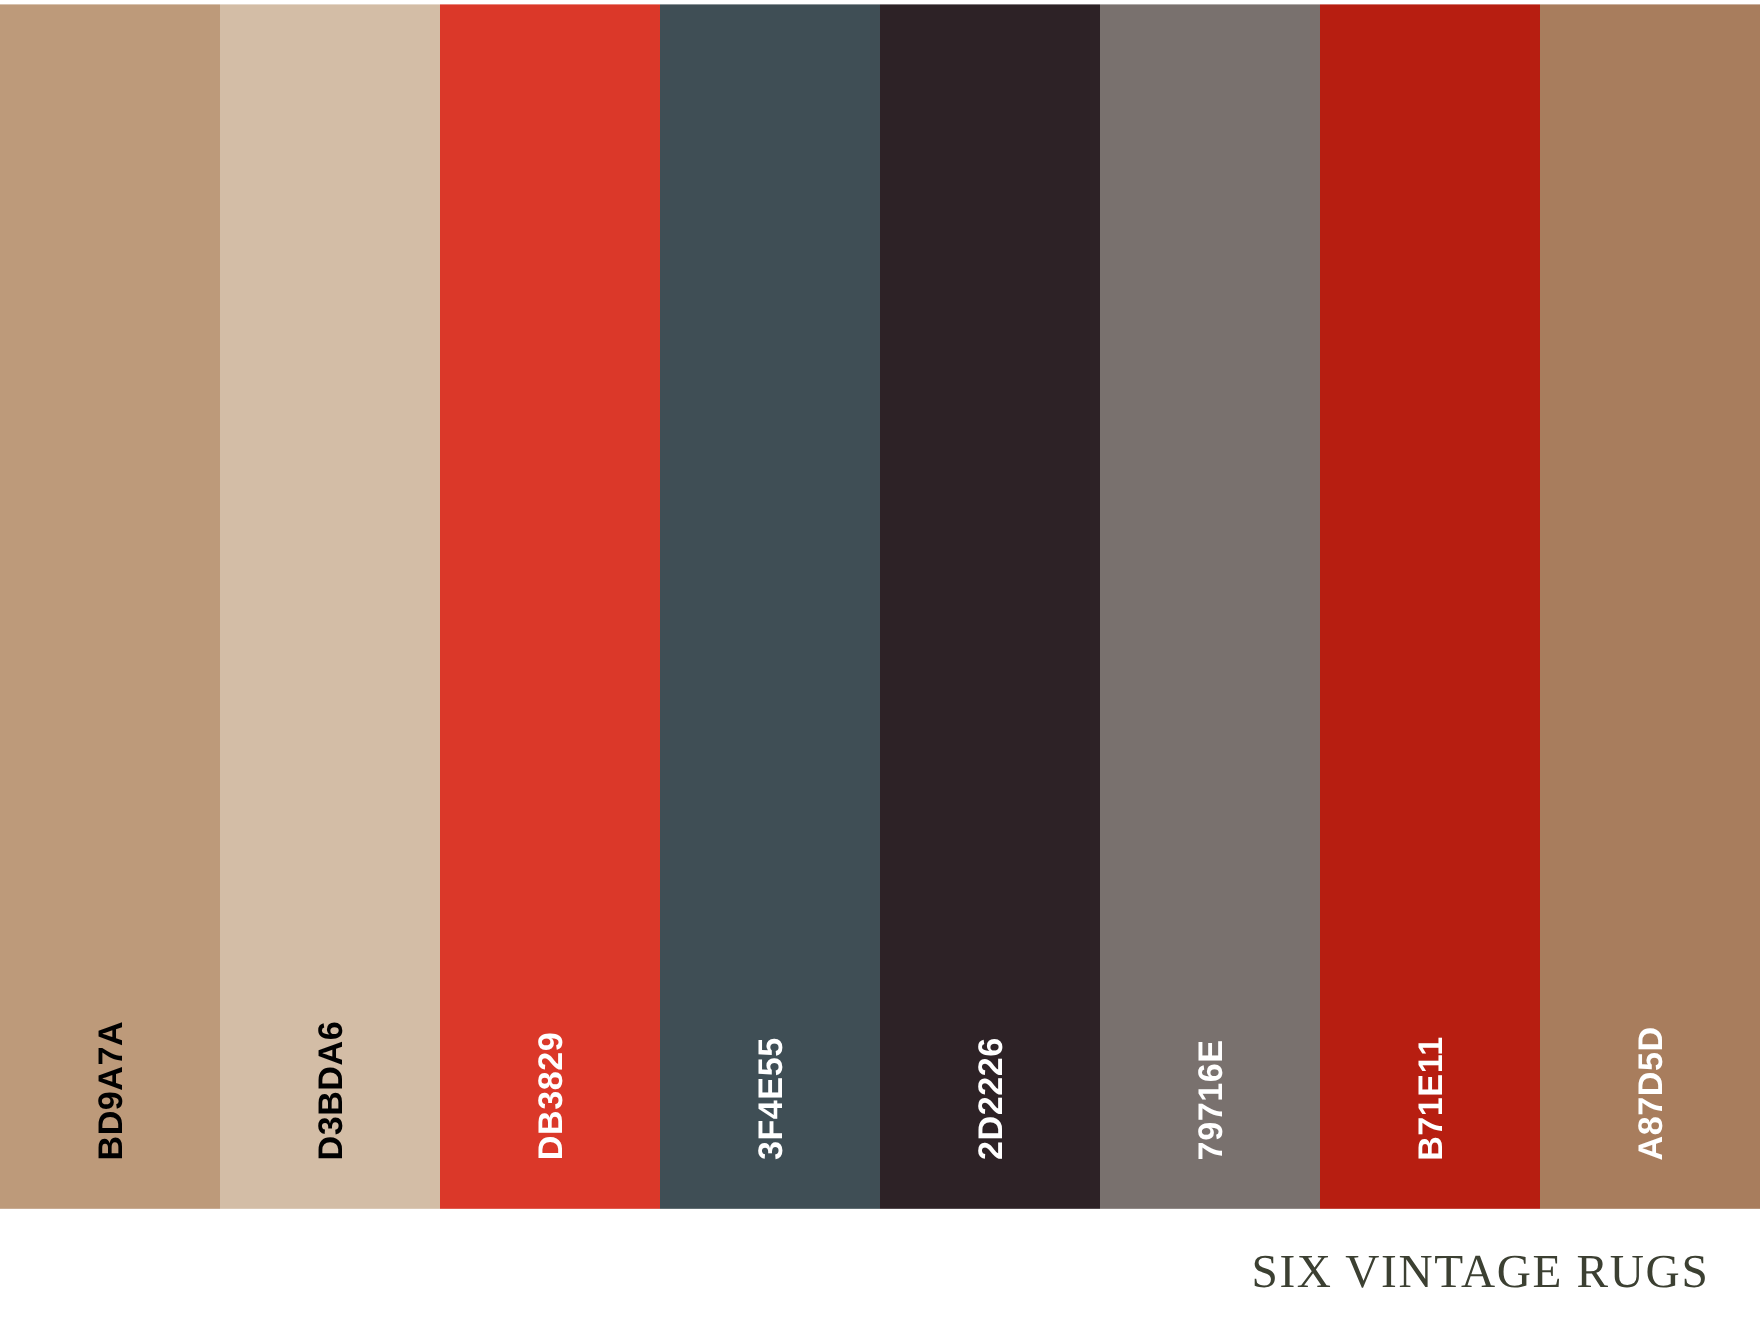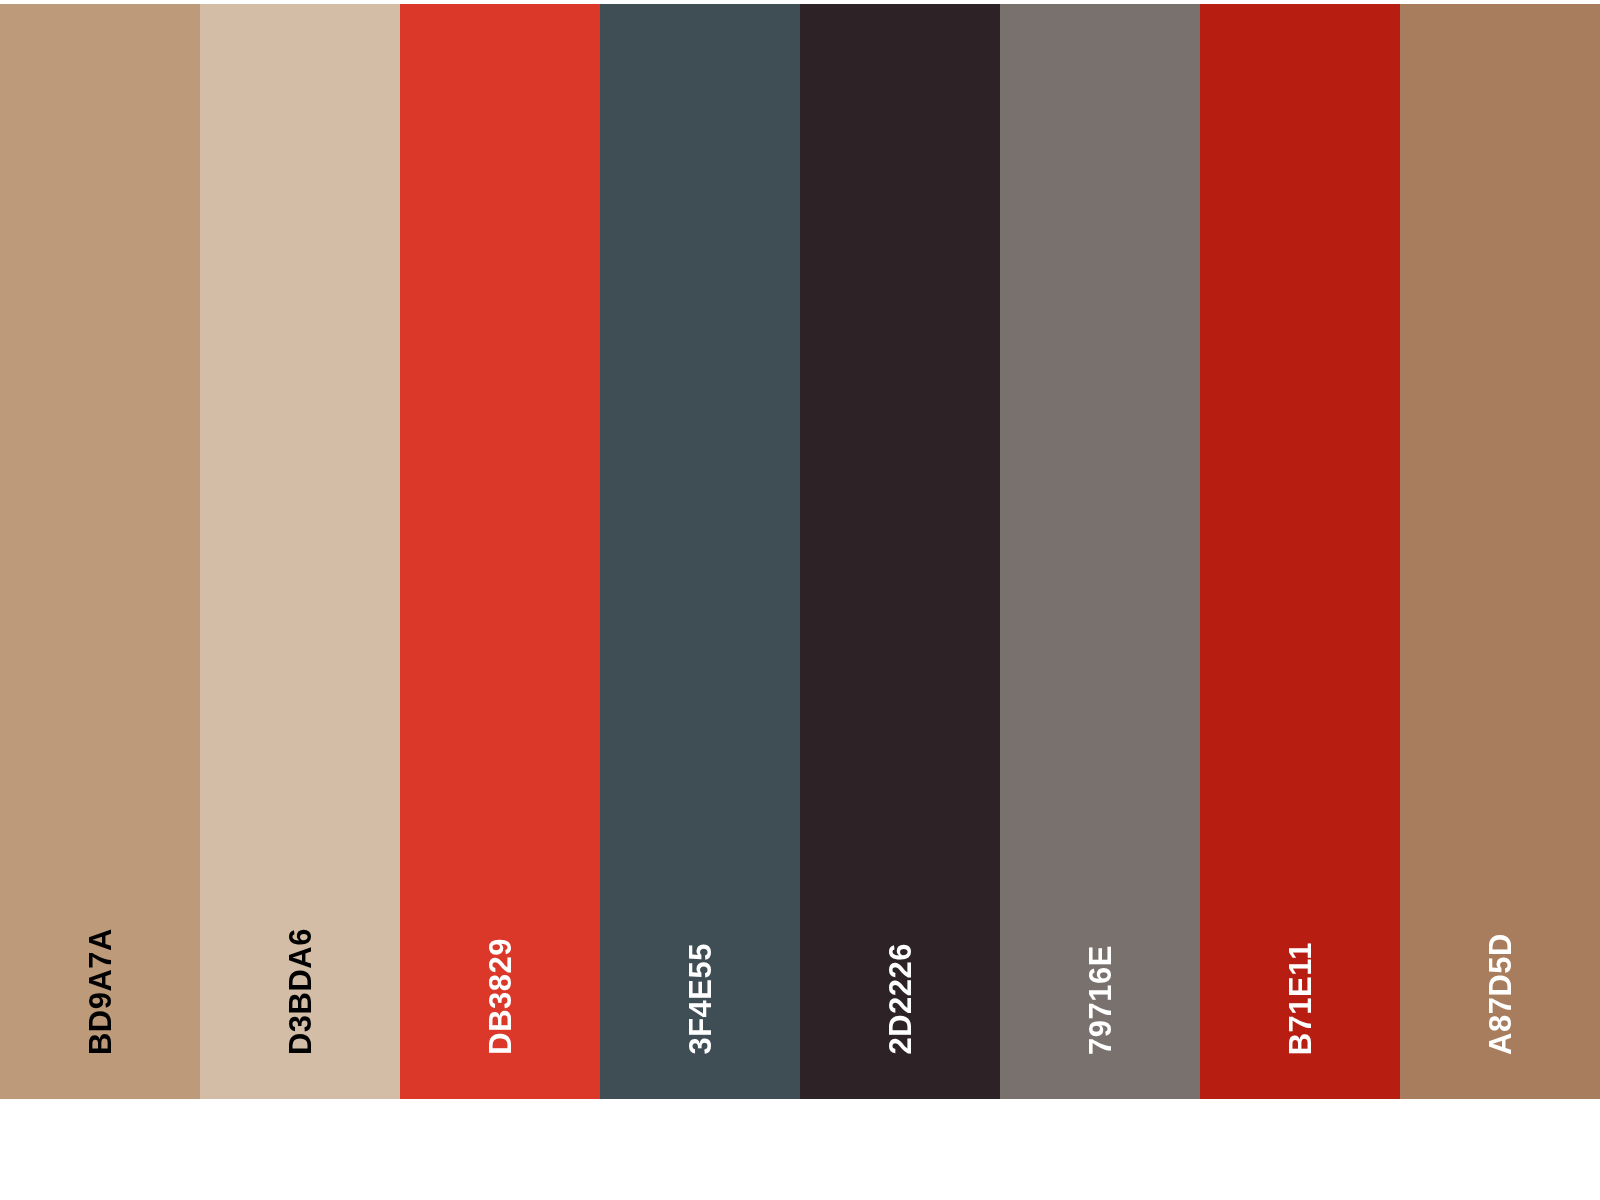--- a/index.html
+++ b/index.html
@@ -113,14 +113,17 @@
     <div class="swatch" style="background: rgb(183, 30, 17);">
       <span class="swatch-label" style="color: rgb(255, 255, 255);">B71E11</span>
     </div>
 
     <div class="swatch" style="background: rgb(168, 125, 93);">
       <span class="swatch-label" style="color: rgb(255, 255, 255);">A87D5D</span>
     </div>
 
   </div>
 
+  <div id="footer-bar" style="background: rgb(255, 255, 255);">
+    <span id="brand-logo" style="color: rgb(60, 64, 50);">SIX VINTAGE RUGS</span>
+  </div>
 
 </div>
 
 </body></html>

